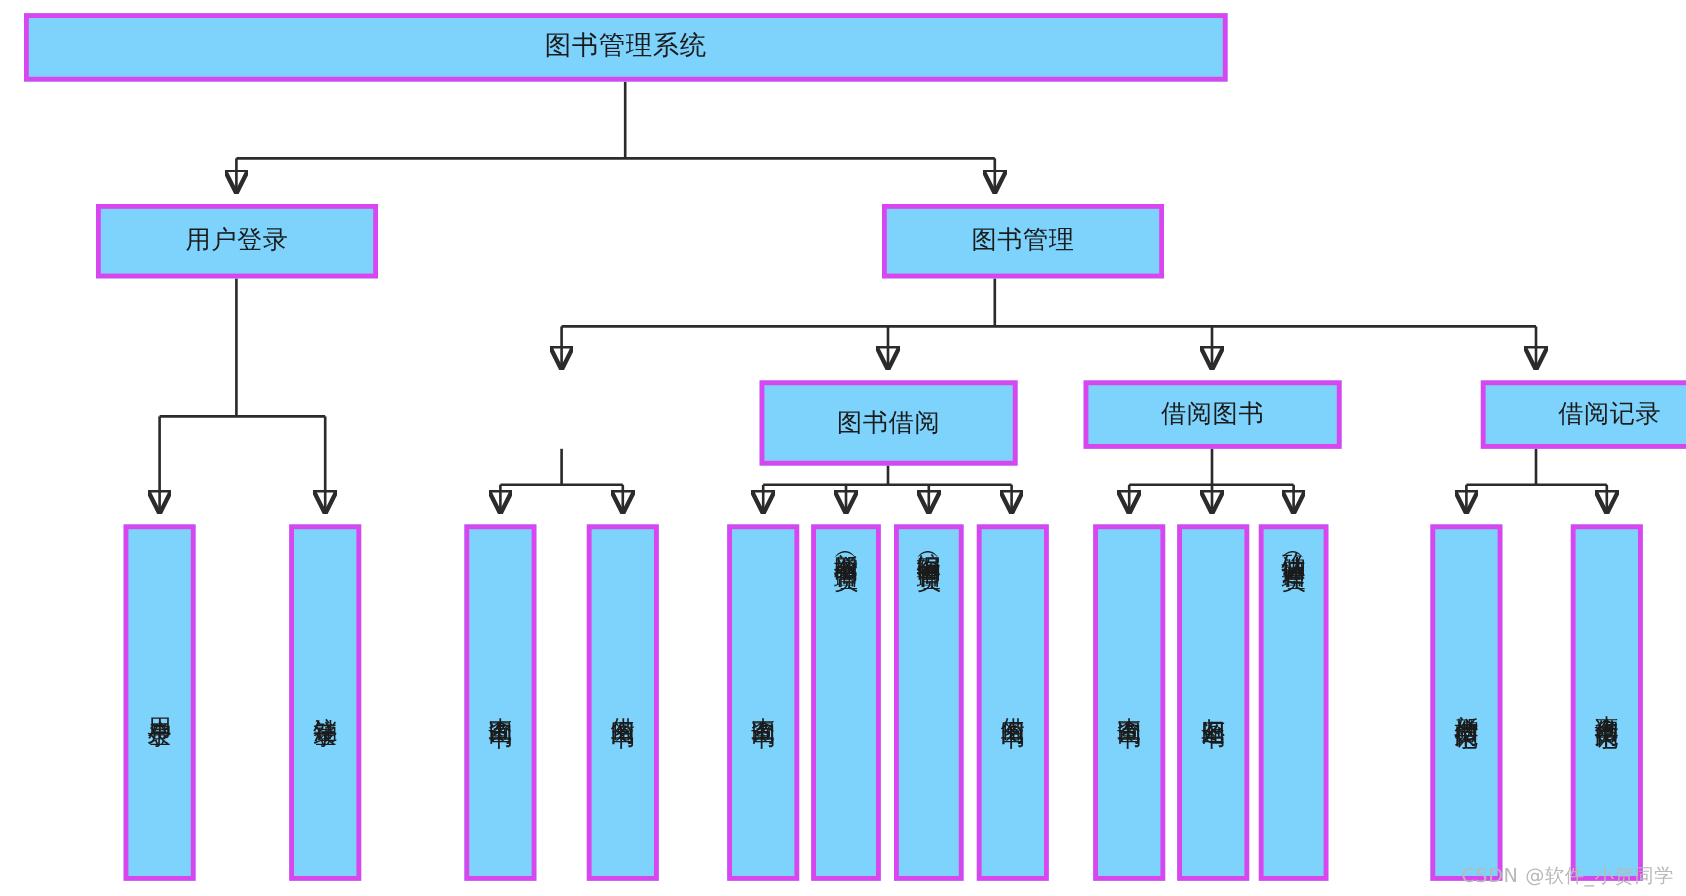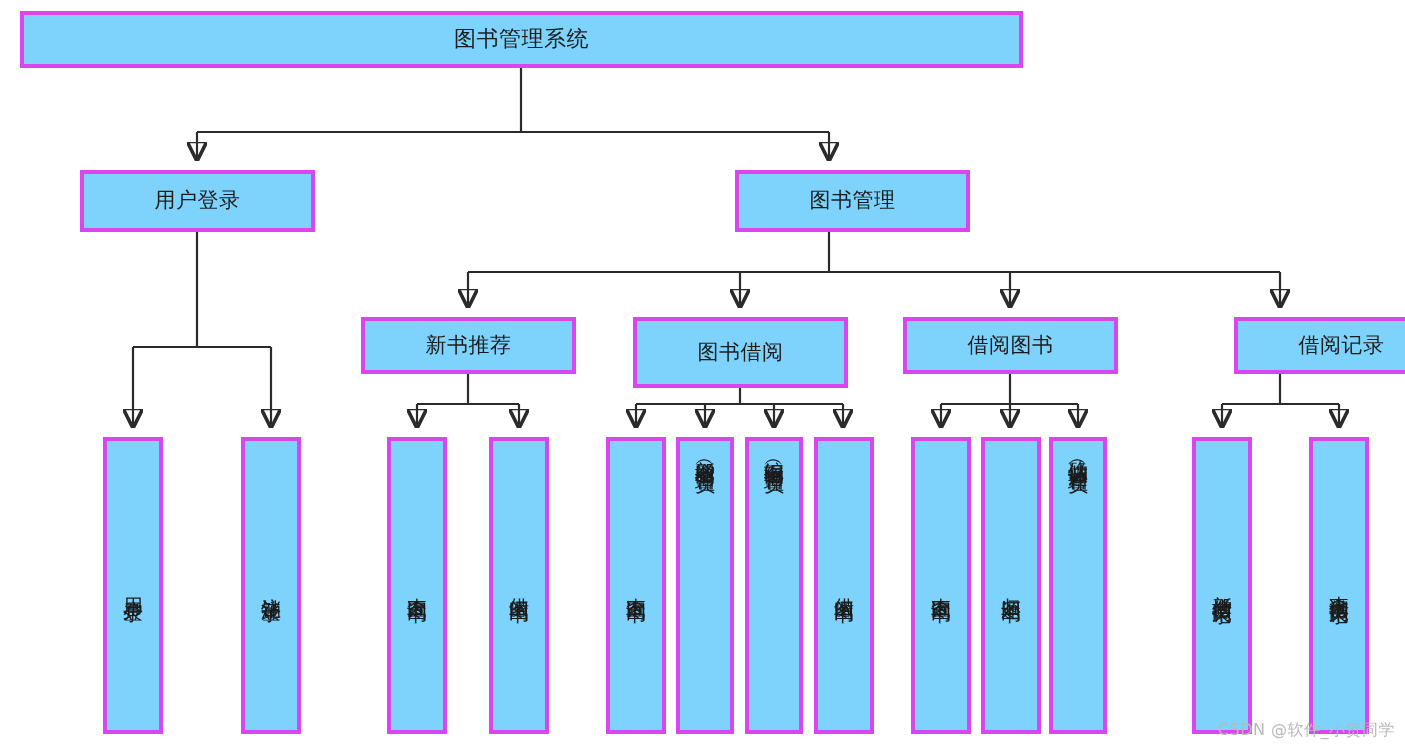--- a/index.html
+++ b/index.html
@@ -138,23 +138,20 @@
     <span class="label">图书管理系统</span>
   </div>
 
   <div class="node h" style="left:80px; top:170px; width:235px; height:62px;">
     <span class="label">用户登录</span>
   </div>
   <div class="node h" style="left:711px; top:170px; width:235px; height:62px;margin-left:24px;">
     <span class="label">图书管理</span>
   </div>
 
-  <div class="node h" style="left:361px; top:317px; width:215px; height:57px;">
-    <span class="label">新书推荐</span>
-  </div>
   <div class="node h" style="left:633px; top:317px; width:215px; height:71px;">
     <span class="label">图书借阅</span>
   </div>
   <div class="node h" style="left:903px; top:317px; width:215px; height:57px;">
     <span class="label">借阅图书</span>
   </div>
   <div class="node h" style="left:1234px; top:317px; width:215px; height:57px;justify-content:center;">
     <span class="label">借阅记录</span>
   </div>
 

